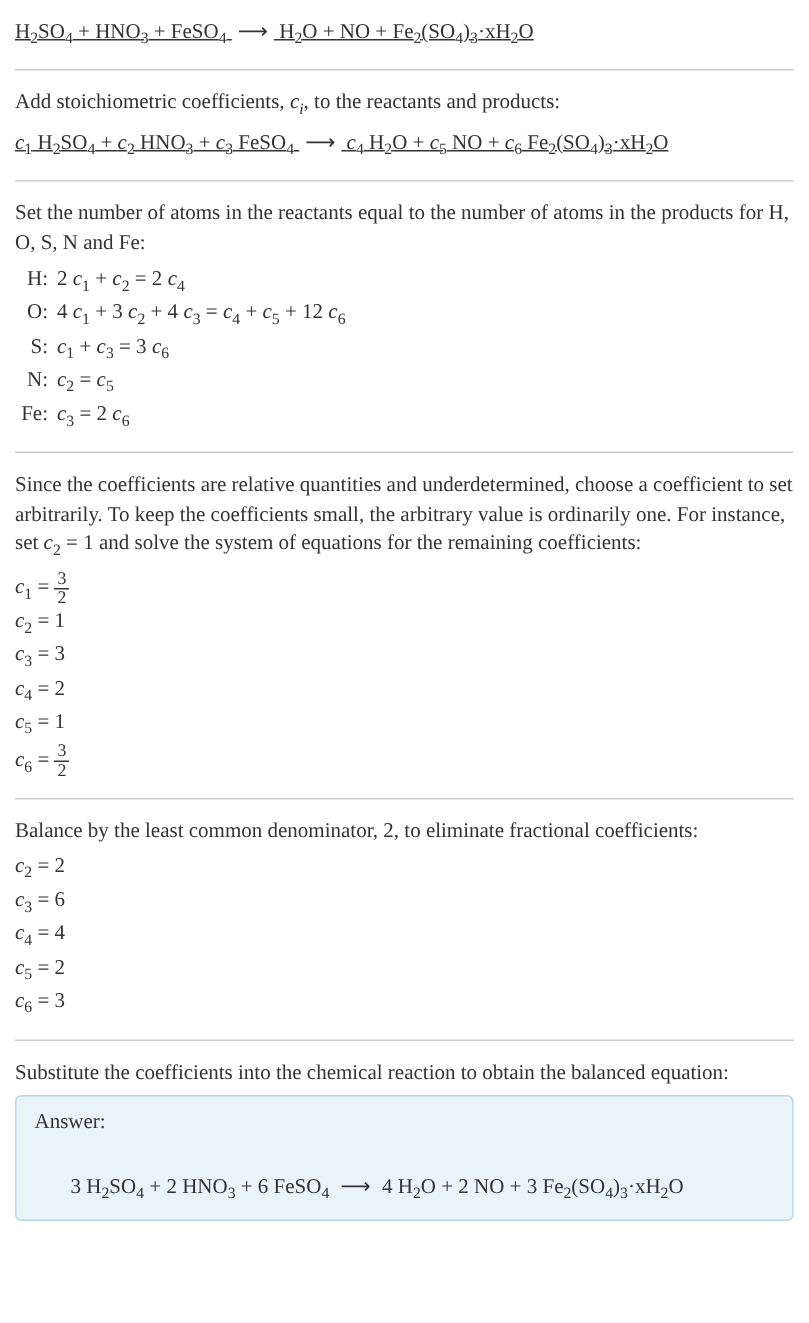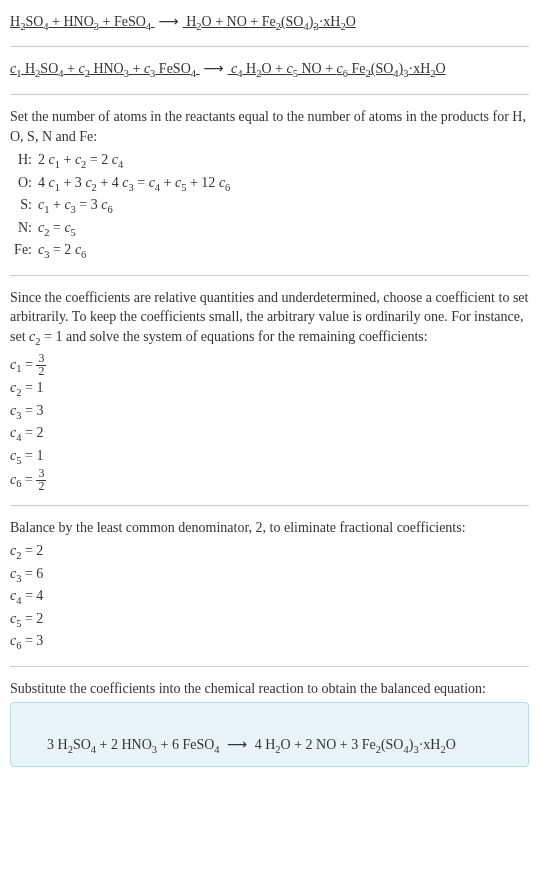--- a/index.html
+++ b/index.html
@@ -90,20 +90,23 @@
 
 <div class="section">
   <div class="equation">
     H<sub>2</sub>SO<sub>4</sub> + HNO<sub>3</sub> + FeSO<sub>4</sub> <span class="arrow">⟶</span> H<sub>2</sub>O + NO + Fe<sub>2</sub>(SO<sub>4</sub>)<sub>3</sub>·xH<sub>2</sub>O
   </div>
 </div>
 
 <hr>
 
 <div class="section">
+  <div>
+    <span>Add stoichiometric coefficients, </span><span class="italic">c<sub>i</sub></span><span>, to the reactants and products:</span>
+  </div>
   <div class="equation">
     <span class="italic">c</span><sub>1</sub> H<sub>2</sub>SO<sub>4</sub> + <span class="italic">c</span><sub>2</sub> HNO<sub>3</sub> + <span class="italic">c</span><sub>3</sub> FeSO<sub>4</sub> <span class="arrow">⟶</span> <span class="italic">c</span><sub>4</sub> H<sub>2</sub>O + <span class="italic">c</span><sub>5</sub> NO + <span class="italic">c</span><sub>6</sub> Fe<sub>2</sub>(SO<sub>4</sub>)<sub>3</sub>·xH<sub>2</sub>O
   </div>
 </div>
 
 <hr>
 
 <div class="section">
   <div>Set the number of atoms in the reactants equal to the number of atoms in the products for H, O, S, N and Fe:</div>
   <div class="coef-table">
@@ -157,17 +160,18 @@
     <div><span class="italic">c</span><sub>5</sub> = 2</div>
     <div><span class="italic">c</span><sub>6</sub> = 3</div>
   </div>
 </div>
 
 <hr>
 
 <div class="section">
   <div>Substitute the coefficients into the chemical reaction to obtain the balanced equation:</div>
   <div class="answer-box">
+    <div class="answer-label">Answer:</div>
     <div class="answer-eq">
       3 H<sub>2</sub>SO<sub>4</sub> + 2 HNO<sub>3</sub> + 6 FeSO<sub>4</sub> <span class="arrow">⟶</span> 4 H<sub>2</sub>O + 2 NO + 3 Fe<sub>2</sub>(SO<sub>4</sub>)<sub>3</sub>·xH<sub>2</sub>O
     </div>
   </div>
 </div>
 
 </body></html>

